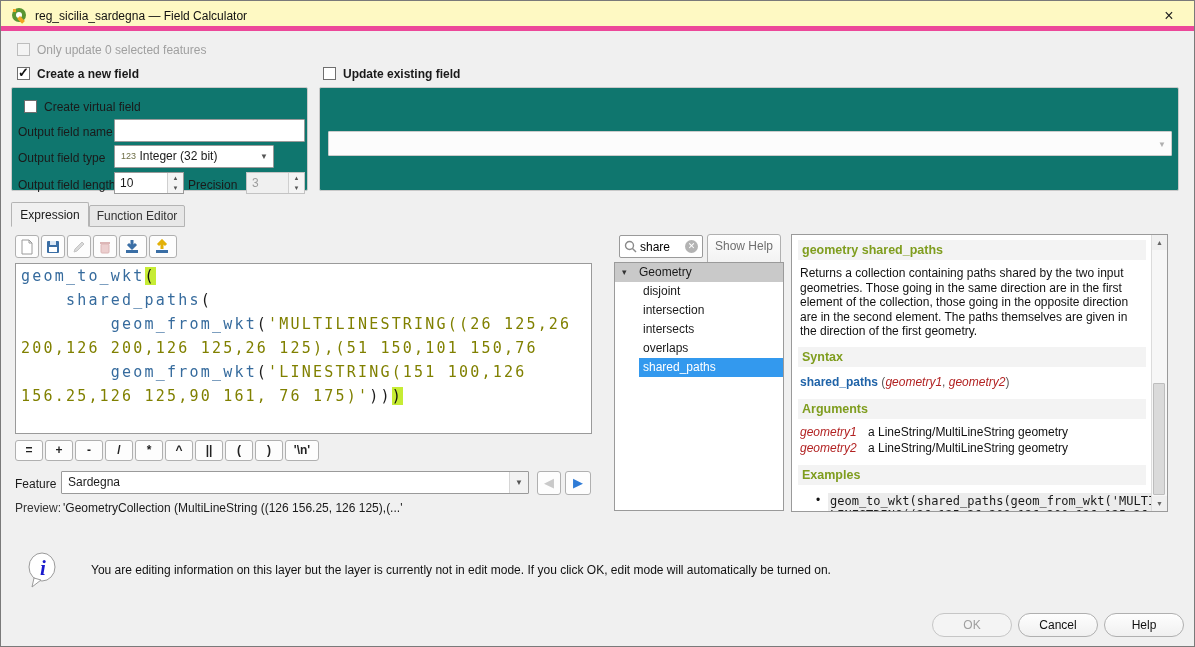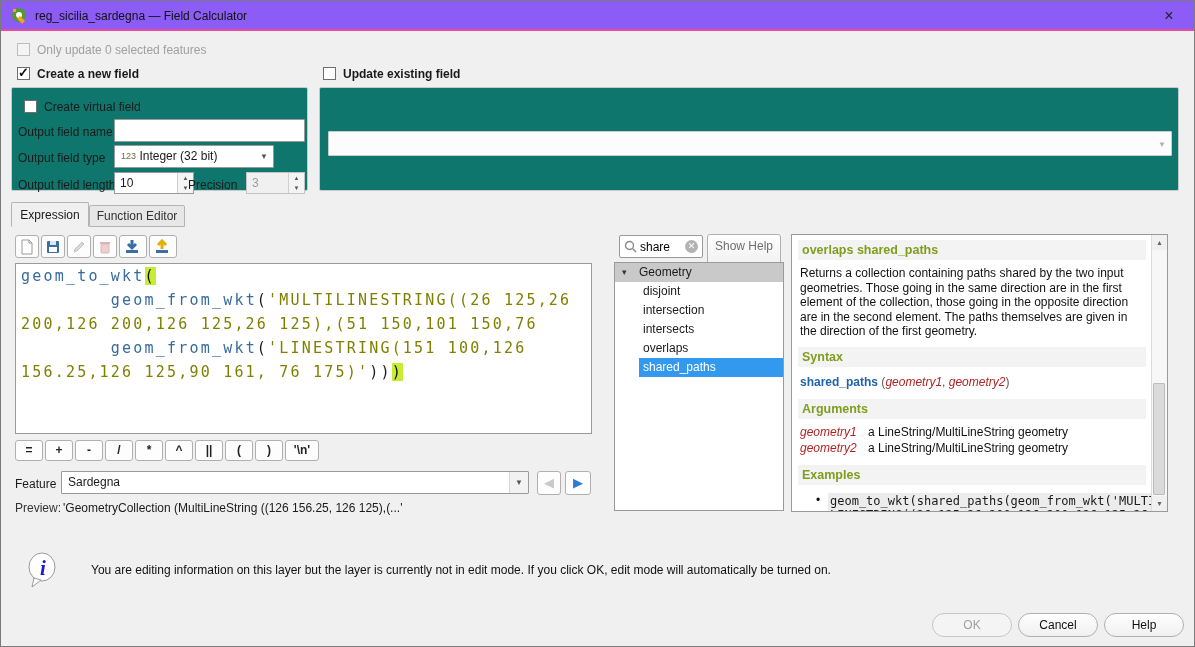--- a/index.html
+++ b/index.html
@@ -1,20 +1,20 @@
 <!DOCTYPE html>
 <html><head>
 <meta charset="utf-8">
 <style>
   html,body{margin:0;padding:0;width:1195px;height:647px;overflow:hidden;
     font-family:"Liberation Sans",sans-serif;font-size:12px;color:#1a1a1a;background:#f0f0f0;}
   .dialog{position:absolute;inset:0;border:1px solid #7a7a7a;box-sizing:border-box;background:#f0f0f0;}
 
   
-  .titlebar{position:absolute;left:0;top:0;width:100%;height:30px;background:#8b5cf6;border-bottom:2px solid #ec4899;box-sizing:border-box;}
+  .titlebar{position:absolute;left:0;top:0;width:100%;height:30px;background:#fef9c3;border-bottom:5px solid #ec4899;box-sizing:border-box;}
   .titlebar .logo{position:absolute;left:10px;top:6px;width:17px;height:17px;}
   .titlebar .title{position:absolute;left:34px;top:8px;font-size:12px;color:#111;}
   .close-btn{position:absolute;right:14px;top:5px;width:22px;height:20px;text-align:center;font-size:16px;color:#222;line-height:20px;cursor:default;}
 
   .cb{display:inline-block;width:13px;height:13px;background:#fff;border:1px solid #6e6e6e;box-sizing:border-box;vertical-align:-2px;margin-right:7px;position:relative;}
   .cb.checked::after{content:"✓";position:absolute;left:0px;top:-3px;font-size:13px;font-weight:bold;color:#111;}
   .cb.disabled{border-color:#bdbdbd;background:#f4f4f4;}
   .lbl-bold{font-weight:bold;}
   .lbl-gray{color:#a0a0a0;}
 
@@ -126,21 +126,21 @@
     <span class="field-label" style="left:6px;top:37px;">Output field name</span>
     <input class="text-input" style="left: 102px; top: 31px; width: 191px; height: 23px;" value="">
 
     <span class="field-label" style="left:6px;top:63px;">Output field type</span>
     <div class="combo" style="left:102px;top:57px;width:160px;height:23px;">
       <span class="combo-text"><span style="font-size:9px;color:#6e6e46;vertical-align:1px;">123</span> <span>Integer (32 bit)</span></span>
       <span class="combo-arrow flat" style="border-left:none;background:transparent;">▼</span>
     </div>
 
     <span class="field-label" style="left:6px;top:90px;">Output field length</span>
-    <div class="spin" style="left:102px;top:84px;width:80px;height:22px;">
+    <div class="spin" style="left:102px;top:84px;width:70px;height:22px;">
       <span class="spin-val">10</span>
       <span class="spin-btns">
         <span class="spin-up">▲</span>
         <span class="spin-dn">▼</span>
       </span>
     </div>
     <span class="field-label" style="left:176px;top:90px;">Precision</span>
     <div class="spin disabled" style="left:234px;top:84px;width:59px;height:22px;">
       <span class="spin-val">3</span>
       <span class="spin-btns">
@@ -196,20 +196,21 @@
   </div>
   <div class="tool-btn" style="left:148px;width:28px;">
     <svg width="18" height="16" viewBox="0 0 18 16">
         <path d="M9 10 L9 3 M5 6 L9 2 L13 6" stroke="#e2b007" stroke-width="3" fill="none"></path>
         <rect x="3" y="11" width="12" height="3" fill="#3a6ea5"></rect>
       </svg>
   </div>
 
   <div class="expr-editor" id="expression-code">
       <div class="code-line"><span class="seg-fn">geom_to_wkt</span><span class="seg-hl">(</span></div>
+      <div class="code-line"><span class="seg-plain">    </span><span class="seg-fn">shared_paths</span><span class="seg-plain">(</span></div>
       <div class="code-line"><span class="seg-plain">        </span><span class="seg-fn">geom_from_wkt</span><span class="seg-plain">(</span><span class="seg-str">'MULTILINESTRING((26 125,26</span></div>
       <div class="code-line"><span class="seg-str">200,126 200,126 125,26 125),(51 150,101 150,76</span></div>
       <div class="code-line"><span class="seg-plain">        </span><span class="seg-fn">geom_from_wkt</span><span class="seg-plain">(</span><span class="seg-str">'LINESTRING(151 100,126</span></div>
       <div class="code-line"><span class="seg-str">156.25,126 125,90 161, 76 175)'</span><span class="seg-plain">))</span><span class="seg-hl">)</span></div>
     </div>
 
   <div id="operator-row">
       <div class="op-btn" style="left: 14px; width: 28px;">=</div>
       <div class="op-btn" style="left: 44px; width: 28px;">+</div>
       <div class="op-btn" style="left: 74px; width: 28px;">-</div>
@@ -252,21 +253,21 @@
         <div class="tree-item">disjoint</div>
         <div class="tree-item">intersection</div>
         <div class="tree-item">intersects</div>
         <div class="tree-item">overlaps</div>
         <div class="tree-item selected">shared_paths</div>
       </div>
   </div>
 
   <div class="help-panel">
     <div class="help-content">
-      <div class="help-band">overlaps shared_paths</div>
+      <div class="help-band">geometry shared_paths</div>
       <div class="help-desc">Returns a collection containing paths shared by the two input geometries. Those going in the same direction are in the first element of the collection, those going in the opposite direction are in the second element. The paths themselves are given in the direction of the first geometry.</div>
       <div class="help-band">Syntax</div>
       <div class="help-sig">
         <span class="sig-name">shared_paths</span><span class="sig-paren"> (</span><span class="sig-arg">geometry1</span><span class="sig-paren">, </span><span class="sig-arg">geometry2</span><span class="sig-paren">)</span>
       </div>
       <div class="help-band">Arguments</div>
       <div class="args-wrap" id="args-rows">
           <div class="arg-row">
             <span class="arg-name">geometry1</span>
             <span class="arg-desc">a LineString/MultiLineString geometry</span>

